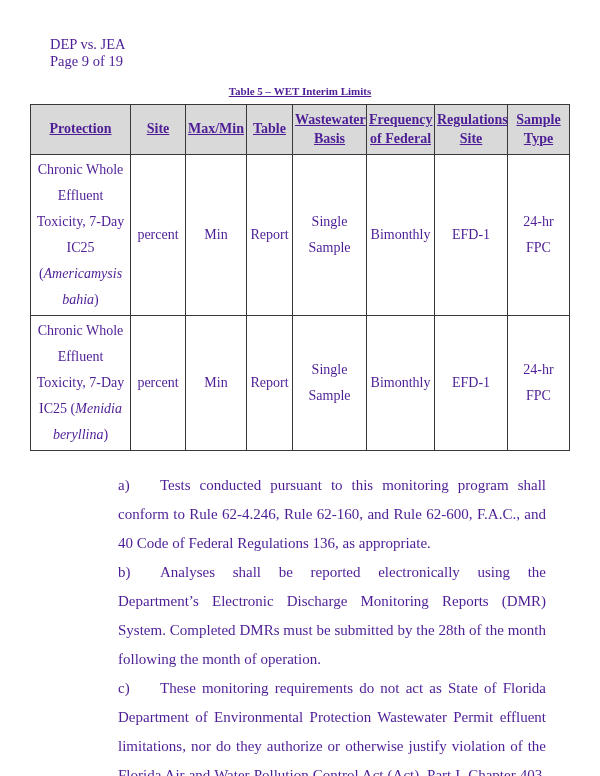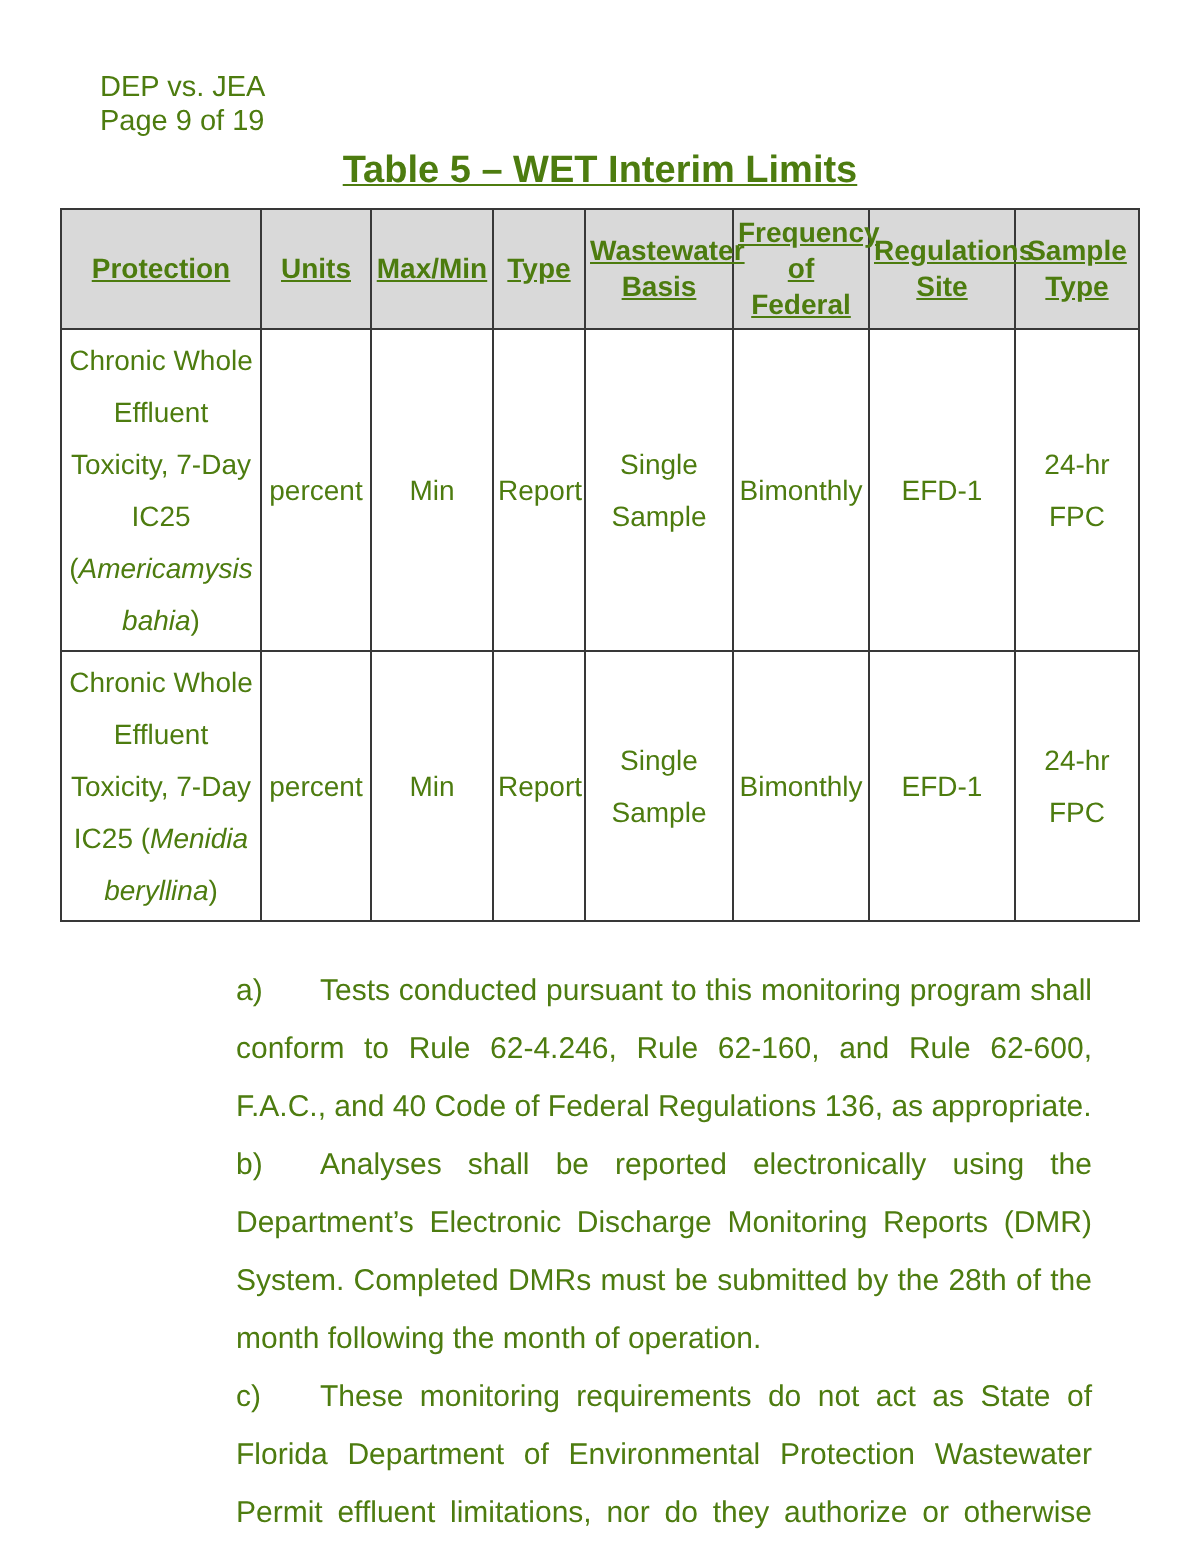--- a/index.html
+++ b/index.html
@@ -3,35 +3,35 @@
 <meta charset="utf-8">
 <style>
   * { margin: 0; padding: 0; box-sizing: border-box; }
   html, body { background: #ffffff; }
   .page {
     position: relative;
     width: 600px;
     height: 776px;
     margin: 0 auto;
     background: #ffffff;
-    font-family: Liberation Sans, sans-serif;
-    color: #4d7c0f;
+    font-family: Liberation Serif, serif;
+    color: #4c1d95;
     overflow: hidden;
   }
   .doc-header {
     padding: 36px 50px 0 50px;
     font-size: 14.5px;
     line-height: 17px;
   }
   .table-title {
     text-align: center;
     font-weight: bold;
     text-decoration: underline;
-    font-size: 19px;
-    margin-top: 5px;
+    font-size: 11px;
+    margin-top: 15px;
     margin-bottom: 7px;
   }
   table.limits-table {
     margin-left: 30px;
     width: 539px;
     border-collapse: collapse;
     table-layout: fixed;
     font-size: 14px;
   }
   table.limits-table th,
@@ -89,23 +89,23 @@
         <col style="width:61px">
         <col style="width:46px">
       <col style="width:74px">
         <col style="width:68px">
         <col style="width:73px">
         <col style="width:62px">
     </colgroup>
     <thead>
       <tr>
         <th class="th-bg" style="background: rgb(217, 217, 217);">Protection</th>
-        <th class="th-bg" style="background: rgb(217, 217, 217);">Units</th>
+        <th class="th-bg" style="background: rgb(217, 217, 217);">Site</th>
         <th class="th-bg" style="background: rgb(217, 217, 217);">Max/Min</th>
-        <th class="th-bg" style="background: rgb(217, 217, 217);">Type</th>
+        <th class="th-bg" style="background: rgb(217, 217, 217);">Table</th>
         <th class="th-bg" style="background: rgb(217, 217, 217);">Wastewater Basis</th>
         <th class="th-bg" style="background: rgb(217, 217, 217);">Frequency of Federal</th>
         <th class="th-bg" style="background: rgb(217, 217, 217);">Regulations Site</th>
         <th class="th-bg" style="background: rgb(217, 217, 217);">Sample Type</th>
       </tr>
     </thead>
     <tbody>
       <tr>
         <td class="param-loose"><span>Chronic Whole Effluent Toxicity, 7-Day IC25 (</span><span class="italic">Americamysis bahia</span><span>)</span></td>
         <td>percent</td>

